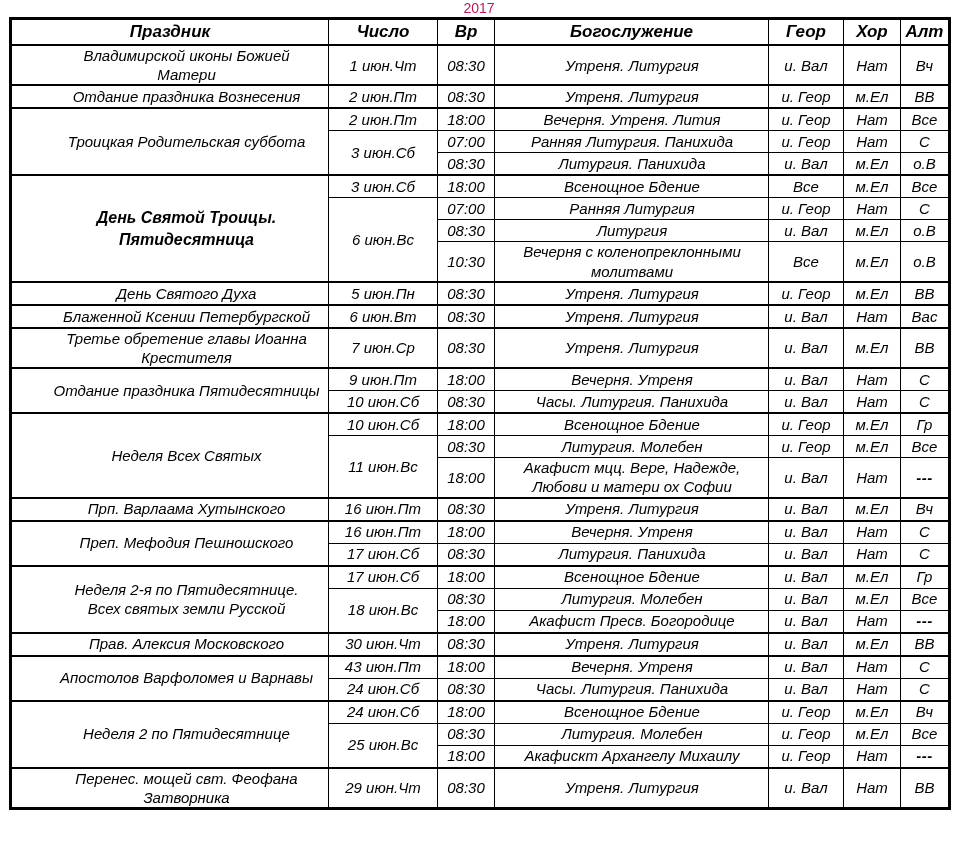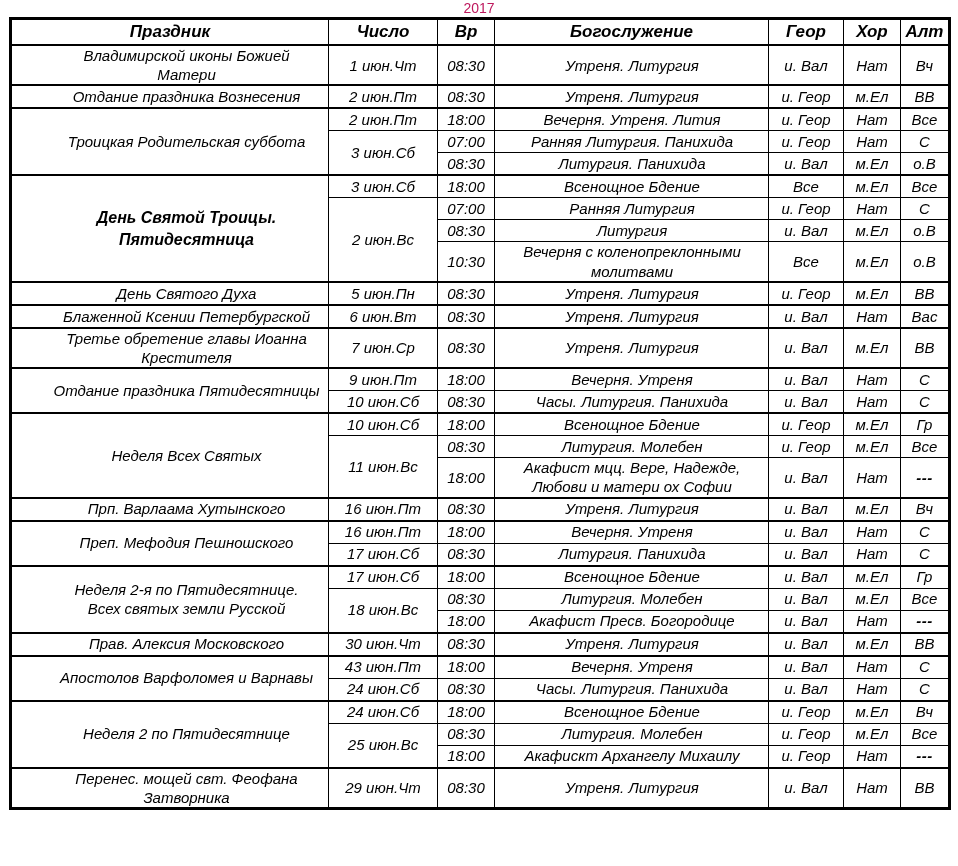--- a/index.html
+++ b/index.html
@@ -133,21 +133,21 @@
         <td rowspan="4" class="holiday big">День Святой Троицы.
 Пятидесятница</td>
         <td rowspan="1" class="date">3 июн.Сб</td>
         <td class="time">18:00</td>
         <td class="service">Всенощное Бдение</td>
         <td class="priest">Все</td>
         <td class="choir">м.Ел</td>
         <td class="altar">Все</td>
       </tr>
       <tr>
-        <td rowspan="3" class="date">2 июн.Вс</td>
+        <td rowspan="3" class="date">6 июн.Вс</td>
         <td class="time">07:00</td>
         <td class="service">Ранняя Литургия</td>
         <td class="priest">и. Геор</td>
         <td class="choir">Нат</td>
         <td class="altar">С</td>
       </tr>
       <tr>
         <td class="time">08:30</td>
         <td class="service">Литургия</td>
         <td class="priest">и. Вал</td>

